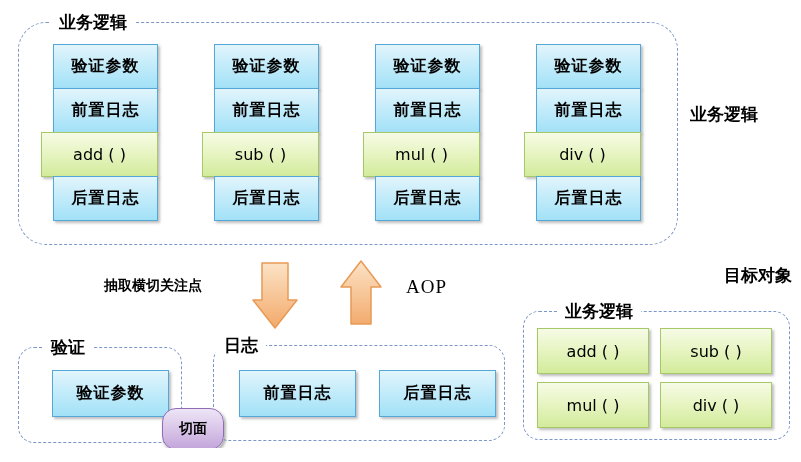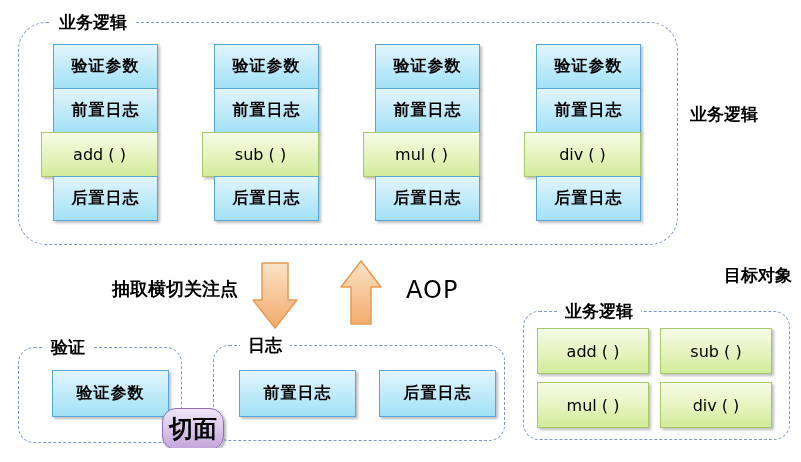--- a/index.html
+++ b/index.html
@@ -28,21 +28,21 @@
     font-weight: bold;
     color: #000;
     white-space: nowrap;
     line-height: 22px;
   }
   .proxy-group { left: 18px; top: 22px; width: 660px; height: 223px; border-radius: 28px; }
   .proxy-group .group-label { left: 32px; }
   .validation-group { left: 18px; top: 347px; width: 164px; height: 96px; border-radius: 16px; }
   .validation-group .group-label { left: 24px; text-align: center; }
   .log-group { left: 213px; top: 345px; width: 292px; height: 96px; border-radius: 16px; }
-  .log-group .group-label { left: 26px; }
+  .log-group .group-label { left: 2px; }
   .target-group { left: 523px; top: 311px; width: 267px; height: 129px; border-radius: 16px; }
   .target-group .group-label { left: 33px; }
 
   
   .stack-col {
     position: absolute;
     top: 21px; 
     width: 117px;
     display: flex;
     flex-direction: column;
@@ -92,34 +92,34 @@
   
   .side-label {
     position: absolute;
     font-size: 17px;
     font-weight: bold;
     color: #000;
     white-space: nowrap;
   }
   .proxy-side-label { left: 690px; top: 103px; }
   .target-side-label { left: 724px; top: 264px; }
-  .extract-label { left: 112px; top: 277px; font-size: 18px; text-align: right; }
-  .aop-label { left: 406px; top: 276px; font-size: 24px; font-weight: normal; letter-spacing: 1px; }
+  .extract-label { left: 104px; top: 277px; font-size: 14px; text-align: right; }
+  .aop-label { left: 406px; top: 276px; font-size: 19px; font-weight: normal; letter-spacing: 1px; font-family: Liberation Serif, serif; }
 
   
   .aspect-box {
     position: absolute;
     left: 162px;
     top: 408px;
     width: 62px;
     height: 42px;
     display: flex;
     align-items: center;
     justify-content: center;
-    font-size: 24px;
+    font-size: 14px;
     font-weight: bold;
     color: #000;
     background: linear-gradient(180deg, #ede5f6 0%, #dcc9ea 45%, #c2a5da 100%);
     border: 1px solid #8f6cb4;
     border-radius: 14px;
     box-shadow: 1.5px 2px 2.5px rgba(110,110,110,0.5);
     z-index: 5;
   }
 
   .arrow-svg { position: absolute; z-index: 3; }

